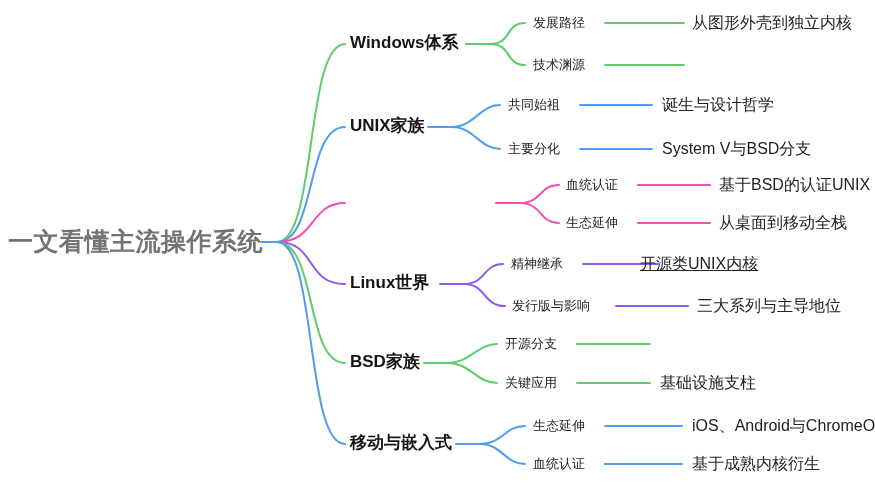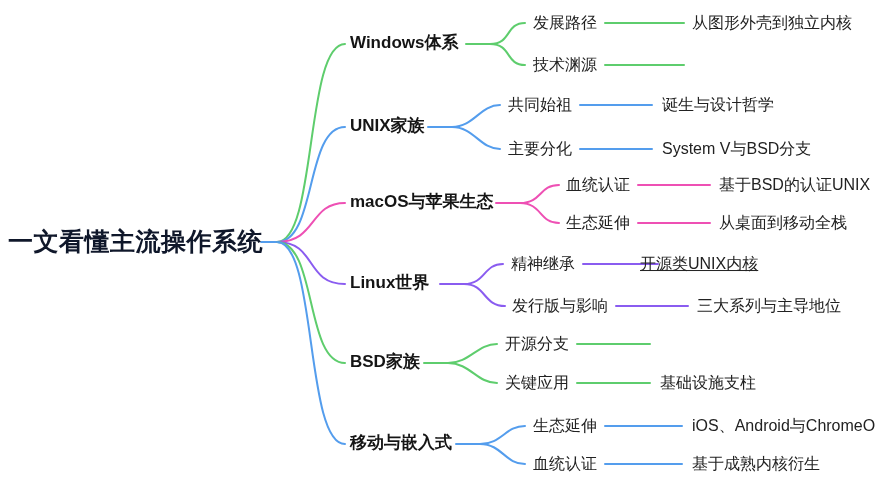--- a/index.html
+++ b/index.html
@@ -7,23 +7,23 @@
     width:875px;height:485px;position:relative;background:#ffffff;
     font-family:"Liberation Sans","DejaVu Sans",sans-serif;
     overflow:hidden;
   }
   #canvas{position:absolute;left:0;top:0;width:875px;height:485px;}
   svg{position:absolute;left:0;top:0;}
   .node{
     position:absolute;white-space:nowrap;color:#1c1c1c;
     transform:translateY(-52%);line-height:1.2;
   }
-  .root{font-size:25px;font-weight:700;color:#0f172a;letter-spacing:0.5px;}
+  .root{font-size:25px;font-weight:700;color:#737373;letter-spacing:0.5px;}
   .lv1{font-size:17px;font-weight:700;color:#151515;}
-  .lv2{font-size:16px;font-weight:400;color:#222;}
+  .lv2{font-size:13px;font-weight:400;color:#222;}
   .leaf{font-size:16px;font-weight:400;color:#222;}
   path{fill:none;stroke-width:2;stroke-linecap:round;}
 </style>
 </head>
 <body>
 
 <div id="canvas">
 
   <svg width="875" height="485" viewBox="0 0 875 485">
 
@@ -79,21 +79,20 @@
   <div class="node lv2" style="left:533px;top:23px;">发展路径</div>
   <div class="node leaf" style="left:692px;top:23px;">从图形外壳到独立内核</div>
   <div class="node lv2" style="left:533px;top:65px;">技术渊源</div>
 
   <div class="node lv1" style="left:350px;top:127px;">UNIX家族</div>
   <div class="node lv2" style="left:508px;top:105px;">共同始祖</div>
   <div class="node leaf" style="left:662px;top:105px;">诞生与设计哲学</div>
   <div class="node lv2" style="left:508px;top:149px;">主要分化</div>
   <div class="node leaf" style="left:662px;top:149px;">System V与BSD分支</div>
 
-  <div class="node lv1" style="left:350px;top:203px;">macOS与苹果生态</div>
   <div class="node lv2" style="left:566px;top:185px;">血统认证</div>
   <div class="node leaf" style="left:719px;top:185px;">基于BSD的认证UNIX</div>
   <div class="node lv2" style="left:566px;top:223px;">生态延伸</div>
   <div class="node leaf" style="left:719px;top:223px;">从桌面到移动全栈</div>
 
   <div class="node lv1" style="left:350px;top:284px;">Linux世界</div>
   <div class="node lv2" style="left:511px;top:264px;">精神继承</div>
   <div class="node leaf" style="left:640px;top:264px;text-decoration:underline;">开源类UNIX内核</div>
   <div class="node lv2" style="left:512px;top:306px;">发行版与影响</div>
   <div class="node leaf" style="left:697px;top:306px;">三大系列与主导地位</div>

